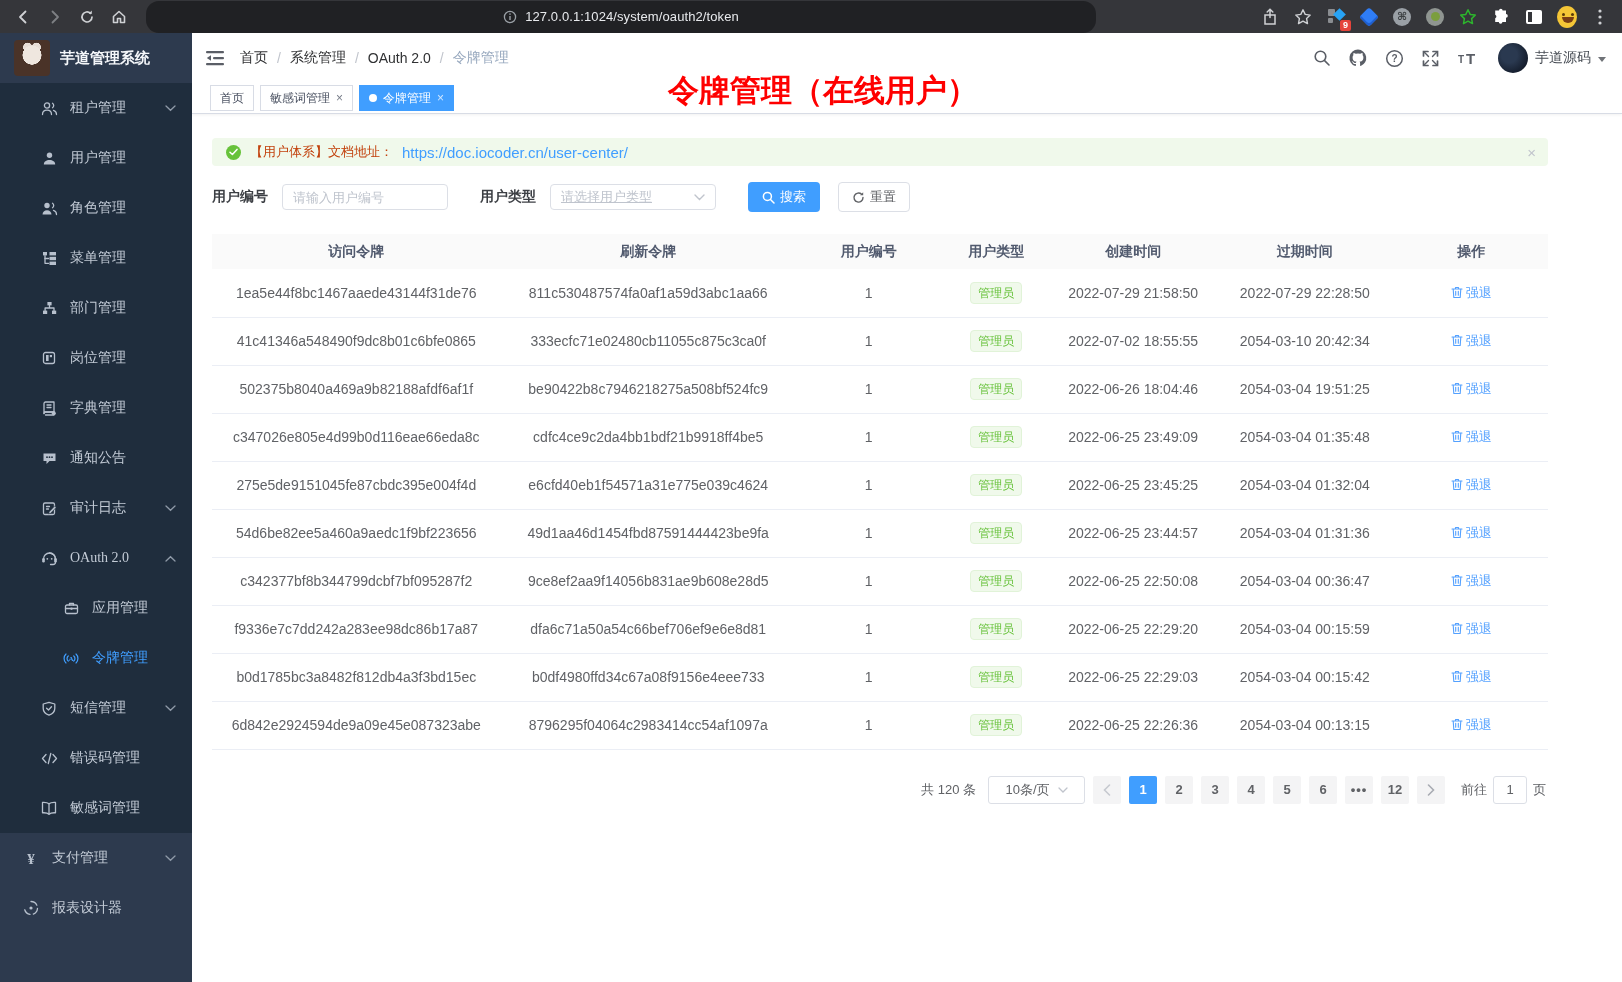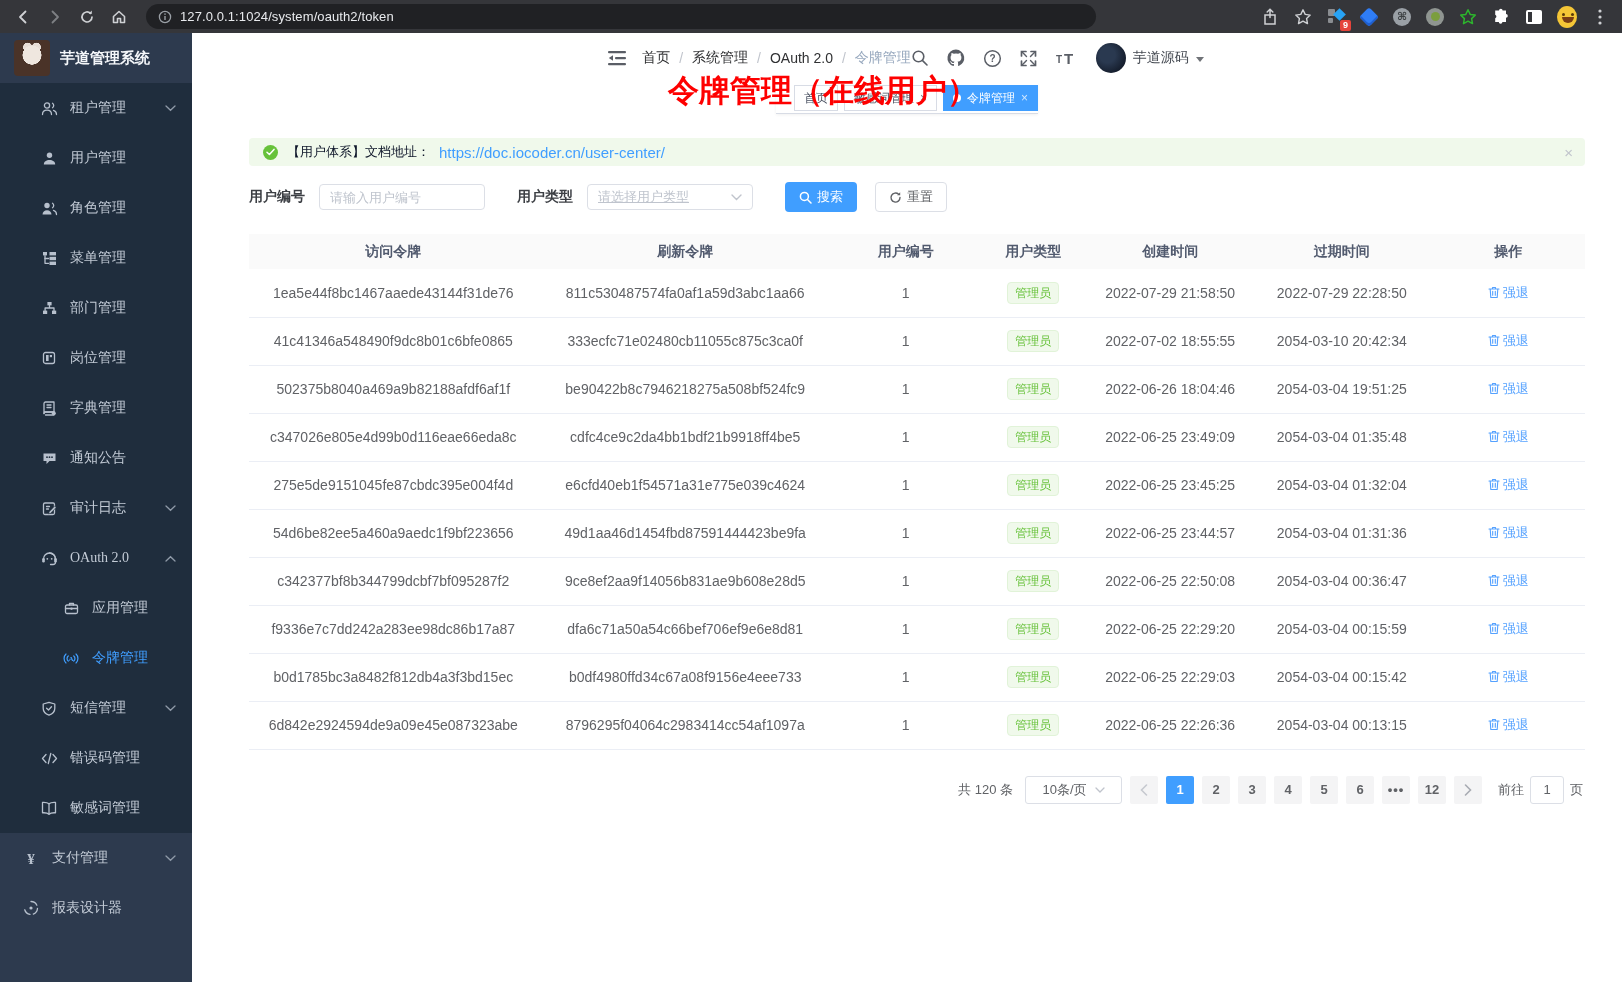--- a/index.html
+++ b/index.html
@@ -5,21 +5,21 @@
   * { margin:0; padding:0; box-sizing:border-box; }
   html,body { width:1622px; height:982px; overflow:hidden; }
   body { font-family:"Liberation Sans","DejaVu Sans",sans-serif; background:#fff; }
   .stage { width:1622px; height:982px; position:relative; overflow:hidden; }
 
   
   .browser-bar { height:33px; background:#35363a; display:flex; align-items:center; padding:0 10px; gap:6px; }
   .bnav { width:26px; height:26px; border-radius:50%; display:flex; align-items:center; justify-content:center; color:#cfd1d4; flex:0 0 auto; }
   .bnav.dim { color:#7e8084; }
   .bnav svg { display:block; }
-  .url-pill { flex:1 1 auto; height:25px; background:#202124; border-radius:13px; display:flex; align-items:center; padding:0 12px; gap:8px; margin:0 8px; color:#e8eaed; font-size:13px; max-width:950px; }
+  .url-pill { flex:1 1 auto; height:32px; background:#202124; border-radius:13px; display:flex; align-items:center; padding:0 12px; gap:8px; margin:0 8px; color:#e8eaed; font-size:13px; max-width:950px;justify-content:center; }
   .url-host { color:#e8eaed; letter-spacing:.1px; }
   .ext-area { display:flex; align-items:center; gap:13px; margin-left:auto; padding-right:2px; }
   .ext { position:relative; width:20px; height:20px; display:flex; align-items:center; justify-content:center; }
   .badge-red { position:absolute; right:-5px; bottom:-4px; background:#e5443b; color:#fff; font-size:9px; line-height:11px; padding:0 3px; border-radius:2px; font-weight:700; }
   .emoji-face { width:22px; height:22px; border-radius:50%; background:#f5c636; position:relative; }
   .emoji-face:before { content:""; position:absolute; left:5px; top:7px; width:3px; height:3px; border-radius:50%; background:#5b3b08; box-shadow:9px 0 0 #5b3b08; }
   .emoji-face:after { content:""; position:absolute; left:5px; top:11px; width:12px; height:6px; border-radius:0 0 12px 12px; background:#7a3d14; }
   .gem { width:14px; height:14px; background:#2f7df6; transform:rotate(45deg); border-radius:3px; box-shadow:inset -2px -2px 0 #1f5fd0; }
   .tm { position:relative; width:16px; height:16px; }
   .tm i { position:absolute; background:#8a8d91; width:7px; height:7px; border-radius:1px; }
@@ -49,21 +49,21 @@
   .menu-item .mi-icon { width:18px; display:flex; justify-content:center; color:#b7c0cd; flex:0 0 auto; }
   .menu-item.lv-top { padding-left:22px; }
   .menu-item.lv-sub { padding-left:40px; }
   .menu-item.lv-sub2 { padding-left:62px; }
   .menu-item.active { color:#409eff; }
   .menu-item.active .mi-icon { color:#409eff; }
   .mi-chevron { position:absolute; right:16px; color:#8f9aa8; display:flex; }
   .mi-chevron.up svg { transform:rotate(180deg); }
 
   
-  .main { flex:1 1 auto; display:flex; flex-direction:column; background:#fff; min-width:0;align-items:center; }
+  .main { flex:1 1 auto; display:flex; flex-direction:column; background:#fff; min-width:0; }
   .navbar { height:50px; display:flex; align-items:center; padding:0 16px 0 14px; background:#fff; position:relative; }
   .hamburger { color:#5a5e66; display:flex; margin-right:16px; }
   .breadcrumb { display:flex; align-items:center; gap:9px; font-size:14px; }
   .crumb { color:#303133; }
   .crumb-sep { color:#c0c4cc; }
   .crumb.last { color:#97a8be; }
   .nav-right { margin-left:auto; display:flex; align-items:center; gap:17px; color:#5a5e66; }
   .nav-ic { display:flex; align-items:center; justify-content:center; }
   .avatar { width:30px; height:30px; border-radius:50%; background:radial-gradient(circle at 38% 40%, #2a3950 0 30%, #141c2b 75%); }
   .user-wrap { display:flex; align-items:center; gap:7px; }
@@ -78,21 +78,21 @@
   .tab-close { font-size:12px; line-height:1; opacity:.75; }
 
   .annotation { position:absolute; left:668px; top:70px; font-size:31px; font-weight:700; color:#fe0000; white-space:nowrap; z-index:5; }
 
   
   .content { padding:24px 0 0 20px; width:1356px; }
   .inner { width:1336px; }
 
   .alert { height:28px; background:#f0f9eb; border-radius:4px; display:flex; align-items:center; padding:0 14px; gap:9px; position:relative; }
   .alert-check { width:15px; height:15px; border-radius:50%; background:#67c23a; display:flex; align-items:center; justify-content:center; flex:0 0 auto; }
-  .alert-text { color:#0f172a; font-size:13px; }
+  .alert-text { color:#c2410c; font-size:13px; }
   .alert-link { color:#409eff; font-size:15px; text-decoration:none; }
   .alert-close { position:absolute; right:12px; color:#c0c4cc; font-size:15px; cursor:pointer; }
 
   .filters { margin-top:16px; display:flex; align-items:center; gap:12px; }
   .f-label { font-size:14px; font-weight:700; color:#3c3f44; margin-right:2px; }
   .f-input, .f-select { width:166px; height:26px; border:1px solid #dcdfe6; border-radius:4px; font-size:13px; color:#606266; padding:0 10px; display:flex; align-items:center; background:#fff; }
   .f-input input { border:none; outline:none; width:100%; font-size:13px; color:#606266; font-family:inherit; }
   .f-input input::placeholder { color:#bfc4cd; }
   .f-select { justify-content:space-between; color:#bfc4cd; cursor:pointer;text-decoration:underline; }
   .f-gap { width:8px; }

